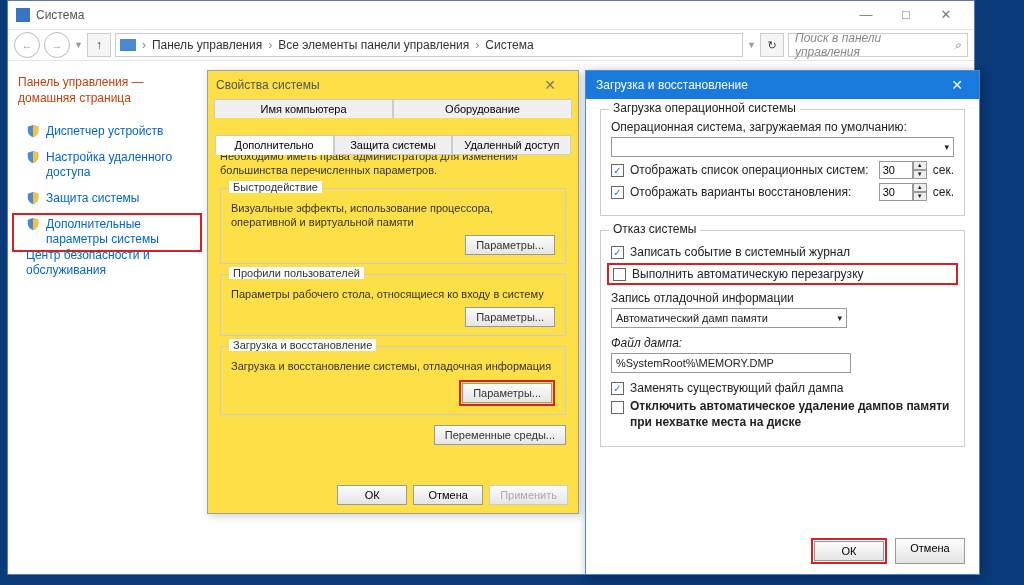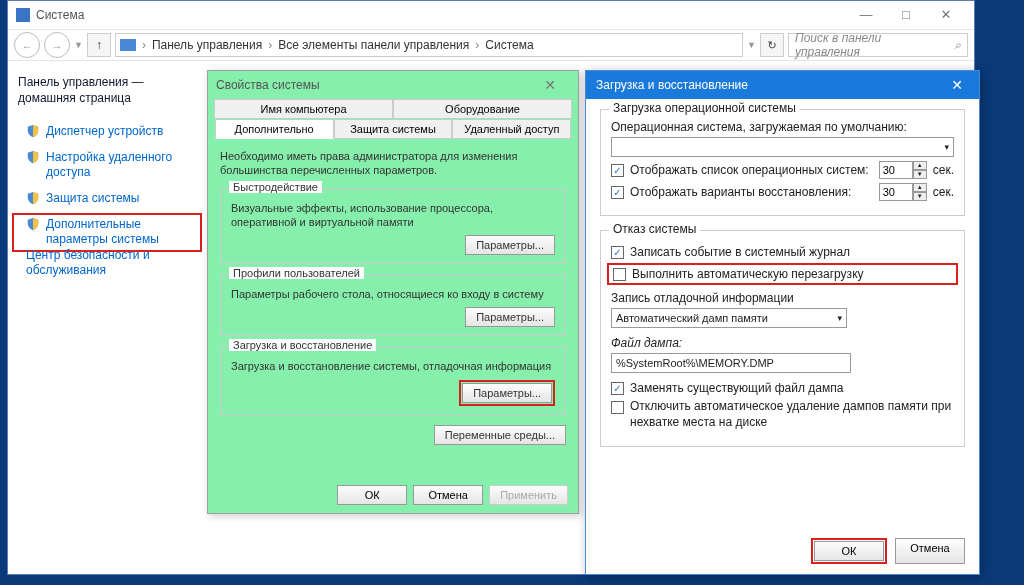--- a/index.html
+++ b/index.html
@@ -14,36 +14,36 @@
   .cp-nav { height: 32px; border-top: 1px solid #e5e5e5; border-bottom: 1px solid #e5e5e5; display: flex; align-items: center; padding: 0 6px; gap: 4px; font-size: 12px; color: #333; }
   .navcircle { width: 26px; height: 26px; border: 1px solid #bbb; border-radius: 50%; display: flex; align-items: center; justify-content: center; color: #999; font-size: 11px; }
   .cp-nav .upbtn { width: 24px; height: 24px; border: 1px solid #ccc; display: flex; align-items: center; justify-content: center; background: #f5f5f5; }
   .cp-nav .addr { flex: 1; height: 24px; border: 1px solid #ccc; display: flex; align-items: center; padding: 0 4px; gap: 4px; }
   .cp-nav .addr .aicon { width: 16px; height: 12px; background: #4a8ad4; display: inline-block; }
   .cp-nav .search { width: 180px; height: 24px; border: 1px solid #ccc; display: flex; align-items: center; padding: 0 6px; color: #888; font-style: italic; gap: 4px;}
   .crumb-sep { color: #888; padding: 0 2px; }
 
   .cp-body { display: flex; height: calc(100% - 60px); }
   .cp-side { width: 198px; padding: 14px 10px; font-size: 12px; color: #0066cc; }
-  .cp-side .home { color: #0f172a; margin-bottom: 18px; line-height: 1.3; }
+  .cp-side .home { color: #c2410c; margin-bottom: 18px; line-height: 1.3; }
   .cp-side .item { display: flex; align-items: flex-start; gap: 6px; margin-bottom: 10px; line-height: 1.3; margin-left: 8px; }
   .shield { width: 14px; height: 14px; flex-shrink:0; }
   .shield svg { width: 14px; height: 14px; }
   .red-highlight { border: 2px solid #d92020; margin:-4px -6px; padding:2px 4px; }
   .cp-side .see-also { color: #555; margin-top: 260px; margin-bottom: 8px; }
 
   
-  .sp-dialog { position: absolute; left: 207px; top: 70px; width: 372px; height: 444px; background: #86efac; border: 1px solid #a0a0a0; box-shadow: 2px 2px 8px rgba(0,0,0,.2); }
+  .sp-dialog { position: absolute; left: 207px; top: 70px; width: 372px; height: 444px; background: #fde047; border: 1px solid #a0a0a0; box-shadow: 2px 2px 8px rgba(0,0,0,.2); }
   .sp-title { height: 28px; display: flex; align-items: center; padding: 0 8px; color: #555; font-size: 12px; }
   .sp-title .spacer { flex:1; }
   .sp-title .close { width: 40px; text-align: center; color: #777; font-size: 14px; }
   .sp-tabs { display: flex; flex-wrap: wrap; font-size: 11px; border-bottom: 1px solid #ccc; margin: 0 6px; justify-content: center; }
   .sp-tabs .tab { padding: 3px 0; border: 1px solid #ccc; background: #f0f0f0; text-align: center; position: relative; }
   .sp-tabs .tab.r1 { width: 50%; border-bottom: none; }
-  .sp-tabs .tab.r2 { width: 33.2%; top: 1px; }
+  .sp-tabs .tab.r2 { width: 33.2%; top: 17px; }
   .sp-tabs .tab.active { background: #fff; border-bottom: 1px solid #fff; z-index: 2; }
   .sp-content { padding: 6px 12px; font-size: 11px; color: #333; }
   .sp-note { margin: 4px 0 10px; line-height: 1.3; }
   .group { border: 1px solid #ccc; padding: 8px 10px 8px 10px; margin-bottom: 10px; position: relative; }
   .group .legend { position: absolute; top: -8px; left: 8px; background: #fff; padding: 0 4px; font-size: 11px; }
   .group .desc { margin: 4px 0 6px; line-height: 1.3; }
   .group .btnrow { text-align: right; }
   .btn { display: inline-block; min-width: 70px; padding: 3px 10px; border: 1px solid #999; background: linear-gradient(#fdfdfd,#e5e5e5); font-size: 11px; text-align: center; }
   .btn.disabled { color: #aaa; border-color:#ccc; }
   .red-box { border: 2px solid #d92020; padding: 1px; display: inline-block; }
@@ -243,21 +243,21 @@
       <div class="lbl-inline" style="margin-top:8px;font-style:italic;">Файл дампа:</div>
       <div class="txtfield" style="width:240px;">
           <span>%SystemRoot%\MEMORY.DMP</span>
         </div>
       <div class="sr-row" style="margin-top:8px;">
         <span class="chk">✓</span>
         <span>Заменять существующий файл дампа</span>
       </div>
       <div class="sr-row" style="align-items:flex-start;">
         <span class="chk" style="margin-top:2px;"></span>
-        <span style="line-height:1.3;">Отключить автоматическое удаление дампов памяти при нехватке места на диске</span>
+        <span style="line-height:1.3;font-weight:bold;">Отключить автоматическое удаление дампов памяти при нехватке места на диске</span>
       </div>
     </div>
   </div>
   <div class="sr-foot">
     <span class="red-box"><span class="btn" style="min-width:70px;">ОК</span></span>
     <span class="btn">Отмена</span>
   </div>
 </div>
 
 </body></html>

